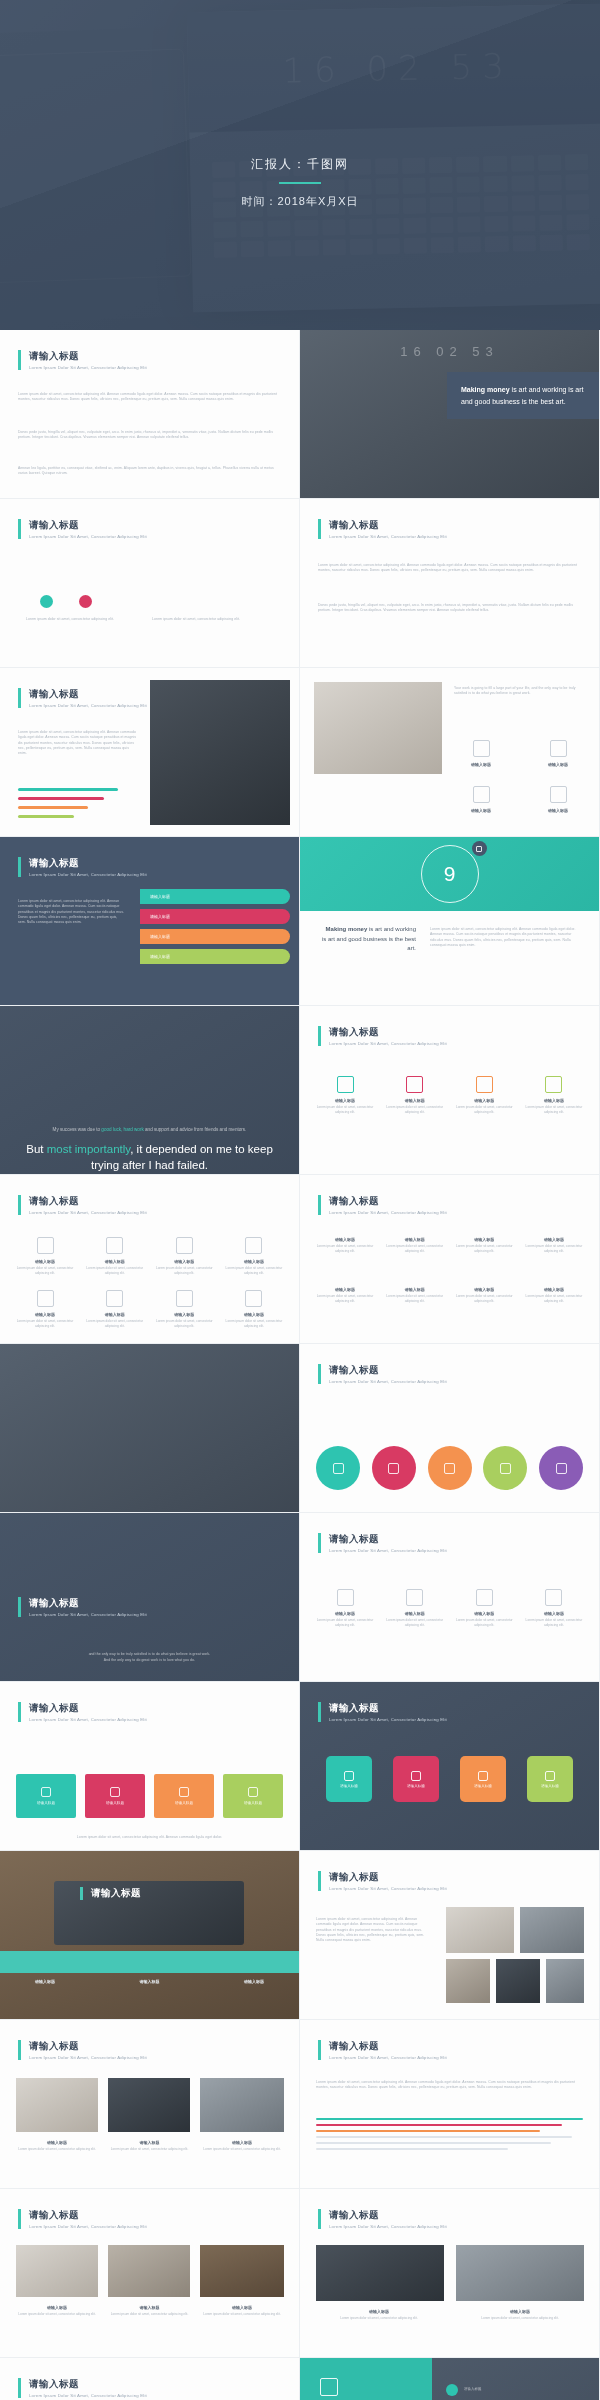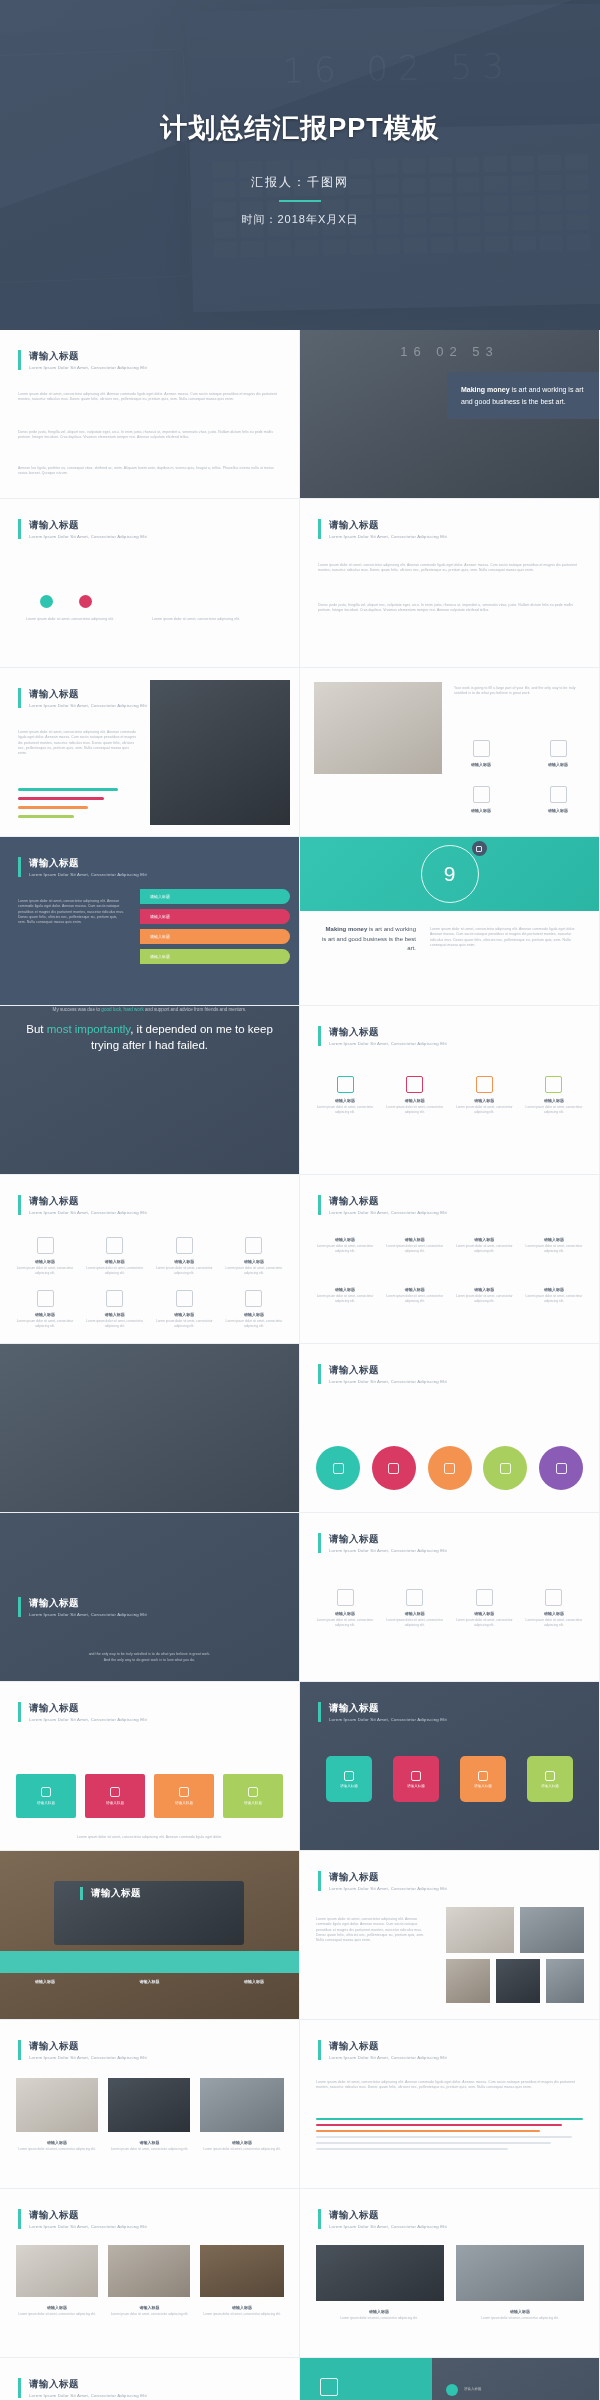--- a/index.html
+++ b/index.html
@@ -107,21 +107,21 @@
 
   
   .cells{position:absolute; left:14px; right:14px; display:flex; justify-content:space-between;}
   .cell{width:62px; text-align:center;}
   .cell .ic{width:17px;height:17px;border:1px solid #c9d0d8;border-radius:2px;margin:0 auto 5px;}
   .cell h5{font-size:4px;color:#5c6775;margin-bottom:2px;}
   .cell p{font-size:3.2px;color:#b0b8c1;line-height:1.5;}
 
   
   .qs{position:absolute; inset:0; display:flex; flex-direction:column;
-    align-items:center; justify-content:flex-start; text-align:center; padding:0 17px;}
+    align-items:center; justify-content:flex-end; text-align:center; padding:0 17px;}
   .qs .sm{font-size:4.6px; color:rgba(255,255,255,.62); line-height:1.7; margin-bottom:7px;}
   .qs .sm em{color:#3ec8b4; font-style:normal;}
   .qs .big{font-size:11.5px; color:#fff; line-height:1.45; font-weight:300;}
   .qs .big em{color:#3ec8b4; font-style:normal;}
 
   
   .teal{position:absolute; left:0; right:0; top:0; height:74px;
     background:linear-gradient(135deg,#35c5b2,#2bb6a4);}
   .ring{position:absolute; left:50%; top:8px; transform:translateX(-50%);
     width:58px;height:58px;border-radius:50%; border:1.6px solid rgba(255,255,255,.85);
@@ -213,21 +213,20 @@
           <div class="key"></div>
           <div class="key"></div>
           <div class="key"></div>
           <div class="key"></div>
           <div class="key"></div>
         </div>
     </div>
   </div>
   <div class="hero-shade"></div>
   <div class="hero-inner">
-    <div class="hero-title">计划总结汇报PPT模板</div>
     <div class="hero-presenter">汇报人：千图网</div>
     <div class="hero-rule"></div>
     <div class="hero-date">时间：2018年X月X日</div>
   </div>
 </div>
 
 <div class="grid">
 
   <div class="slide white">
     <div class="stitle">

